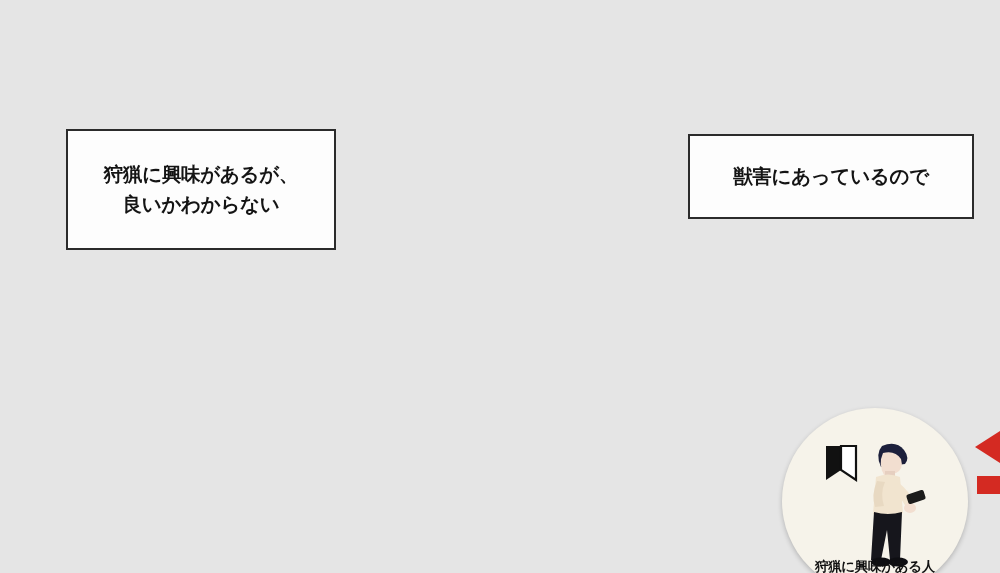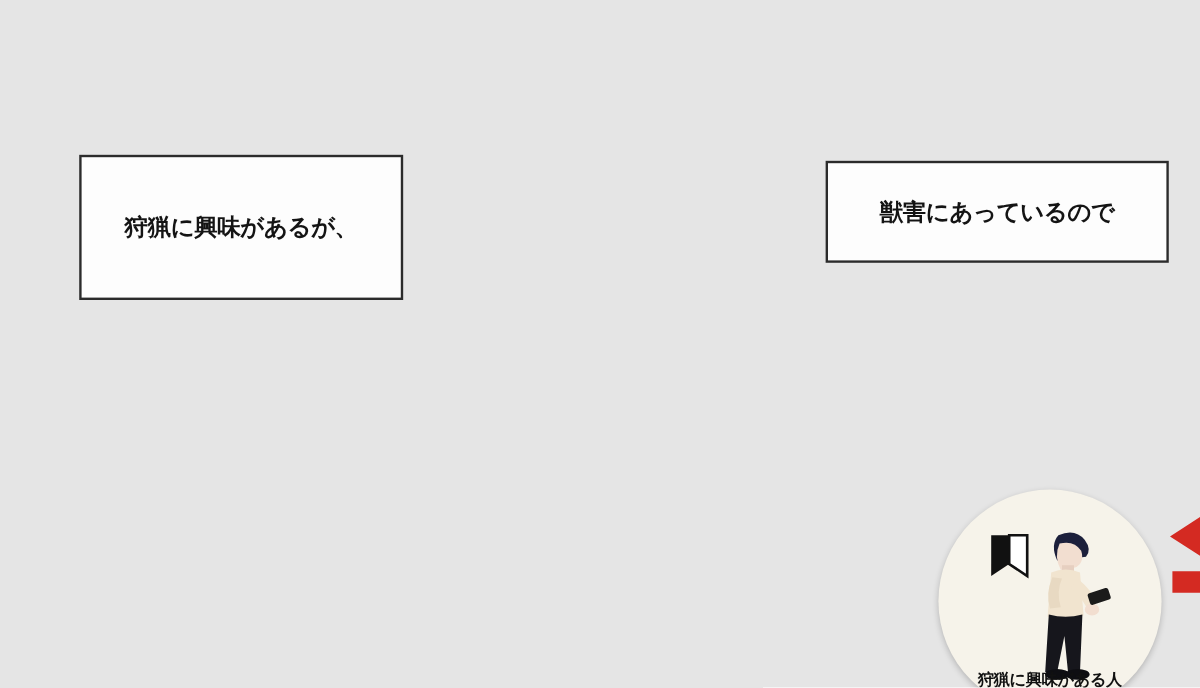--- a/index.html
+++ b/index.html
@@ -100,20 +100,21 @@
   }
   #arrows-left { left: 283px; top: 294px; }
 </style>
 </head>
 <body>
 
 <div class="stage">
 
   <div class="bubble" id="bubble-left">
     <div class="bubble-line">狩猟に興味があるが、</div>
+    <div class="bubble-line">良いかわからない</div>
   </div>
   <svg class="bubble-tail" style="left:190px; top:246px;" width="150" height="50" viewBox="0 0 150 50">
     <path d="M 148 4 L 36 4 L 48 36 L 14 6" fill="#fdfdfd" stroke="none"></path>
     <path d="M 148 4 L 36 4 L 48 36 L 14 5" fill="none" stroke="#2b2b2b" stroke-width="2.2" stroke-linejoin="miter"></path>
   </svg>
 
   <div class="bubble" id="bubble-right">
     <div class="bubble-line">獣害にあっているので</div>
 
   <svg class="bubble-tail" style="left:680px; top:237px;" width="160" height="50" viewBox="0 0 160 50">

